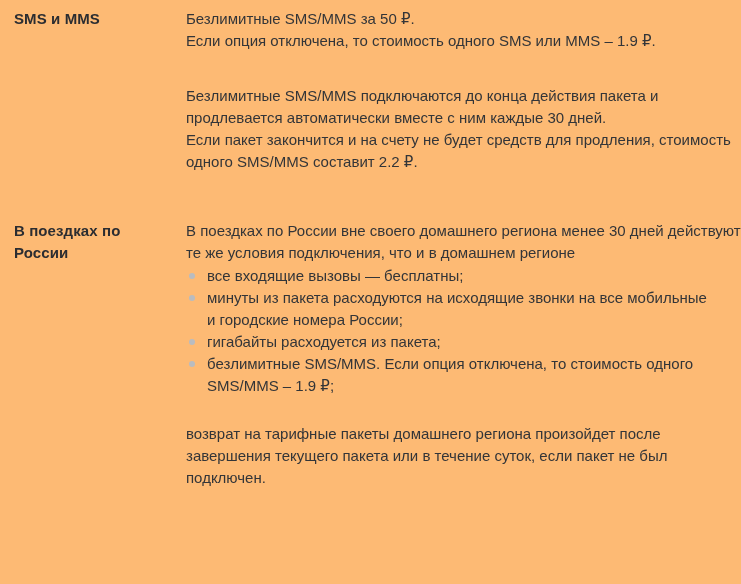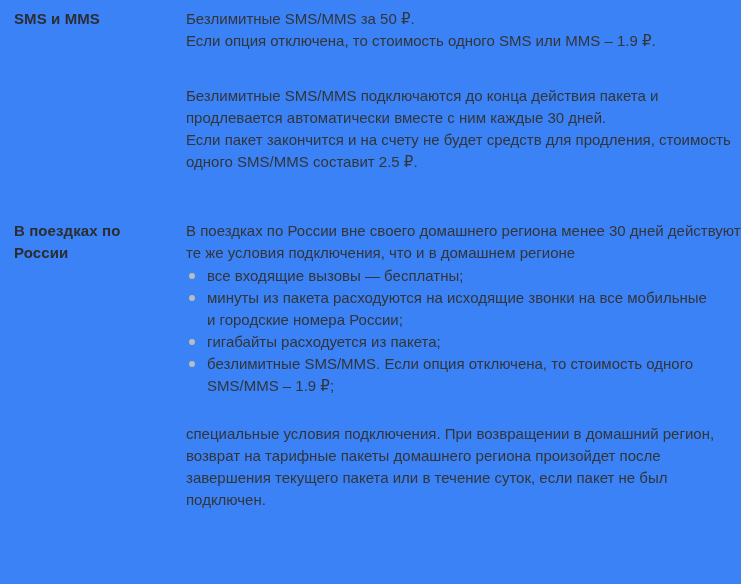--- a/index.html
+++ b/index.html
@@ -4,21 +4,21 @@
 <style>
   html, body {
     margin: 0;
     padding: 0;
     background: #ffffff;
   }
   .page {
     position: relative;
     width: 741px;
     height: 584px;
-    background: #3b82f6;
+    background: #fdba74;
     overflow: hidden;
     font-family: "Liberation Sans", "DejaVu Sans", sans-serif;
     font-size: 15px;
     line-height: 22px;
     color: #333538;
     -webkit-font-smoothing: antialiased;
   }
   .sections {
     padding: 8px 0 0 14px;
   }
@@ -80,21 +80,21 @@
         <div class="section-label">SMS и MMS</div>
         <div class="section-content">
           <div class="para">
             <div class="line">Безлимитные SMS/MMS за 50 ₽.</div>
             <div class="line">Если опция отключена, то стоимость одного SMS или MMS – 1.9 ₽.</div>
           </div>
           <div class="para">
             <div class="line">Безлимитные SMS/MMS подключаются до конца действия пакета и</div>
             <div class="line">продлевается автоматически вместе с ним каждые 30 дней.</div>
             <div class="line">Если пакет закончится и на счету не будет средств для продления, стоимость</div>
-            <div class="line">одного SMS/MMS составит 2.5 ₽.</div>
+            <div class="line">одного SMS/MMS составит 2.2 ₽.</div>
           </div>
         </div>
       </div>
       <div class="section-row">
         <div class="section-label">В поездках по России</div>
         <div class="section-content">
           <div class="para">
             <div class="line">В поездках по России вне своего домашнего региона менее 30 дней действуют</div>
             <div class="line">те же условия подключения, что и в домашнем регионе</div>
           </div>
@@ -120,21 +120,20 @@
             </li>
             <li>
               <span class="bullet-dot"></span>
               <div class="bullet-text">
                 <div class="line">безлимитные SMS/MMS. Если опция отключена, то стоимость одного</div>
                 <div class="line">SMS/MMS – 1.9 ₽;</div>
               </div>
             </li>
           </ul>
           <div class="para">
-            <div class="line">специальные условия подключения. При возвращении в домашний регион,</div>
             <div class="line">возврат на тарифные пакеты домашнего региона произойдет после</div>
             <div class="line">завершения текущего пакета или в течение суток, если пакет не был</div>
             <div class="line">подключен.</div>
           </div>
         </div>
       </div>
     </div>
 </div>
 
 </body></html>

